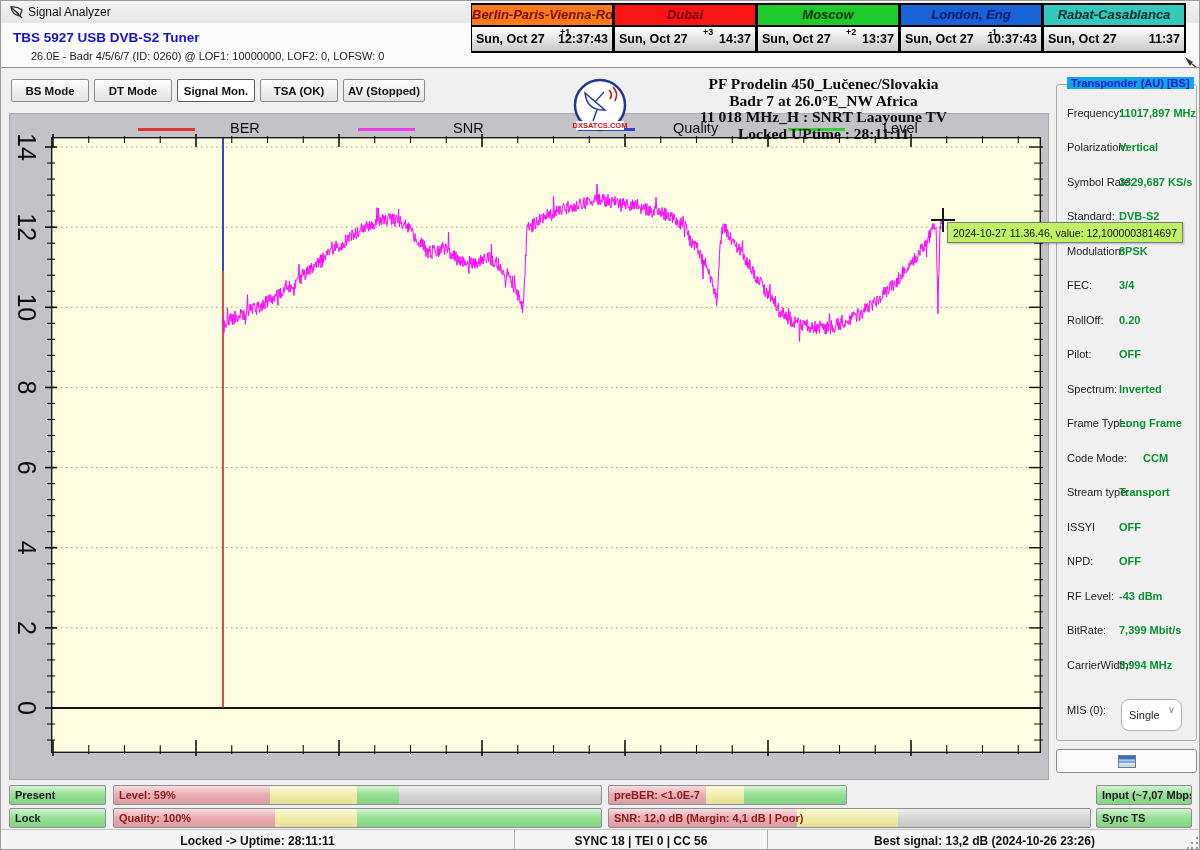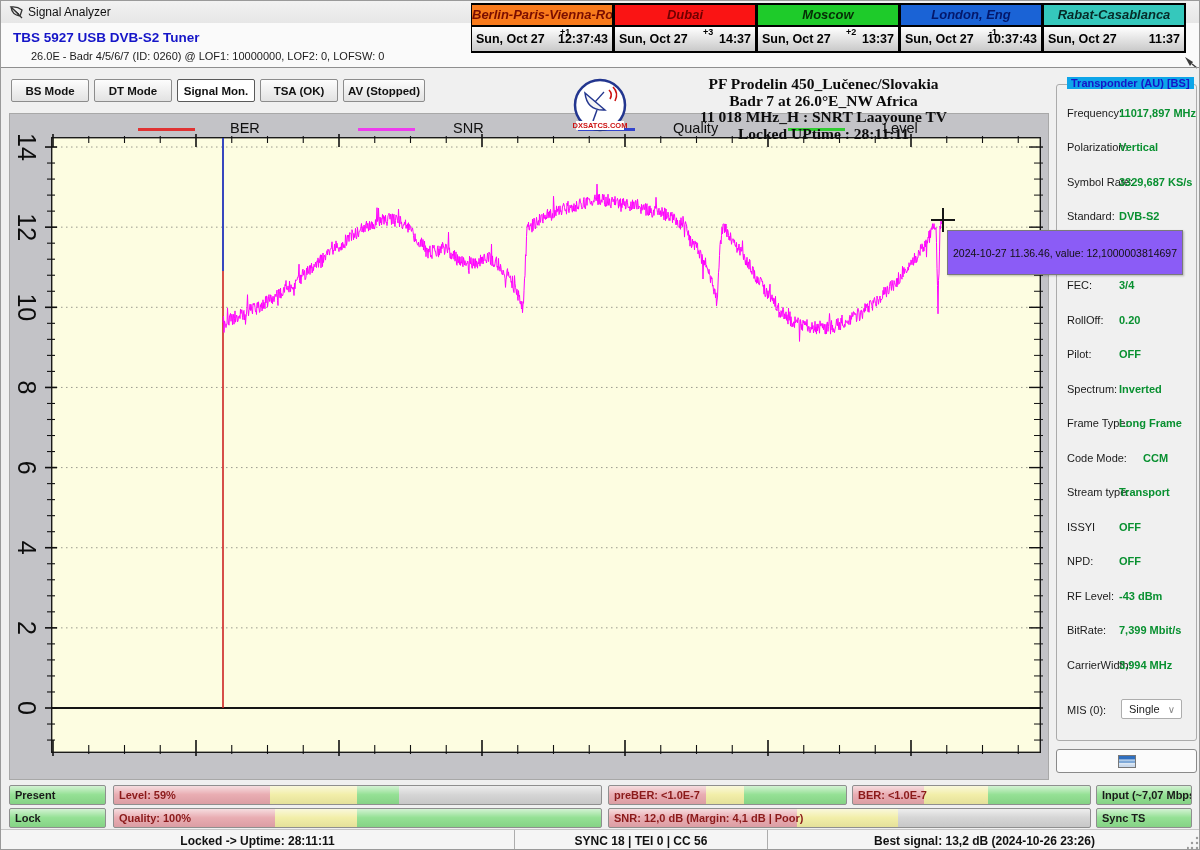--- a/index.html
+++ b/index.html
@@ -29,28 +29,28 @@
   
   #siteheader{left:600px;top:75px;width:445px;text-align:center;z-index:6;
      font-family:"Liberation Serif",serif;font-weight:bold;font-size:15.5px;color:#0c0c0c;line-height:16.5px;}
   
   #chartpanel{left:8px;top:112px;width:1040px;height:667px;background:#c3c3c7;border:1px solid #a8a8a8;box-sizing:border-box;}
   .leg-line{top:127px;width:57px;height:3px;}
   .leg-lab{top:119px;font-size:14.5px;color:#101010;}
   #plotwrap{left:50px;top:136px;width:990px;height:616px;}
   #plot-svg{overflow:visible;}
   
-  #tooltip{left:946px;top:229px;height:19px;background:#8b5cf6;border:1px solid #7a7a7a;z-index:50;
-      font-size:10.5px;color:#111;display:flex;align-items:center;padding:12px 5px;white-space:nowrap;box-shadow:1px 1px 2px rgba(0,0,0,.25);}
+  #tooltip{left:946px;top:221px;height:19px;background:#bef264;border:1px solid #7a7a7a;z-index:50;
+      font-size:10.5px;color:#111;display:flex;align-items:center;padding:0 5px;white-space:nowrap;box-shadow:1px 1px 2px rgba(0,0,0,.25);}
   
   #groupbox{left:1055px;top:83px;width:141px;height:657px;border:1px solid #ababab;border-radius:3px;box-sizing:border-box;}
   #grouptitle{left:1066px;top:76px;background:#0ea5e9;padding:0 4px;font-size:11px;font-weight:bold;color:#1515c8;z-index:2;}
   .trow-l{left:1066px;font-size:11px;color:#1a1a1a;}
   .trow-v{left:1118px;font-size:11px;font-weight:bold;color:#089030;}
-  #mis-select{left:1120px;top:698px;width:61px;height:20px;background:#fff;border:1px solid #adadad;border-radius:2px;
+  #mis-select{left:1120px;top:698px;width:61px;height:32px;background:#fff;border:1px solid #adadad;border-radius:8px;
       font-size:11px;color:#222;display:flex;align-items:center;padding-left:7px;box-sizing:border-box;}
   #mis-chev{position:absolute;right:6px;top:4px;color:#888;font-size:10px;}
   #panelbtn{left:1055px;top:748px;width:141px;height:24px;background:#fbfbfb;border:1px solid #8a8a8a;border-radius:3px;
       display:flex;align-items:center;justify-content:center;box-sizing:border-box;}
   
   .bar{height:20px;border:1px solid #8f8f8f;border-radius:2px;box-sizing:border-box;display:flex;align-items:center;overflow:hidden;}
   .bar span{font-size:11px;font-weight:bold;padding-left:5px;white-space:nowrap;}
   .row1{top:784px;} .row2{top:807px;}
   
   #statusbar{left:0;top:828px;width:1200px;height:22px;background:#f5f5f5;border-top:1px solid #c6c6c6;display:flex;box-sizing:border-box;}
@@ -374,23 +374,20 @@
 
   <div class="abs bar row1" style="left: 8px; width: 97px; background-image: linear-gradient(rgba(255, 255, 255, 0.62), rgba(255, 255, 255, 0.08) 48%, rgba(0, 0, 0, 0.05)), linear-gradient(to right, rgb(140, 222, 140) 0%, rgb(140, 222, 140) 100%);">
       <span style="color: rgb(26, 26, 26);">Present</span>
     </div>
   <div class="abs bar row1" style="left: 112px; width: 489px; background-image: linear-gradient(rgba(255, 255, 255, 0.62), rgba(255, 255, 255, 0.08) 48%, rgba(0, 0, 0, 0.05)), linear-gradient(to right, rgb(231, 166, 172) 0%, rgb(231, 166, 172) 32%, rgb(241, 237, 162) 32%, rgb(241, 237, 162) 50%, rgb(140, 222, 140) 50%, rgb(140, 222, 140) 58.5%, rgb(210, 210, 210) 58.5%, rgb(210, 210, 210) 100%);">
       <span style="color: rgb(139, 26, 26);">Level: 59%</span>
     </div>
   <div class="abs bar row1" style="left: 607px; width: 239px; background-image: linear-gradient(rgba(255, 255, 255, 0.62), rgba(255, 255, 255, 0.08) 48%, rgba(0, 0, 0, 0.05)), linear-gradient(to right, rgb(231, 166, 172) 0%, rgb(231, 166, 172) 41%, rgb(241, 237, 162) 41%, rgb(241, 237, 162) 57%, rgb(140, 222, 140) 57%, rgb(140, 222, 140) 100%);">
       <span style="color: rgb(139, 26, 26);">preBER: &lt;1.0E-7</span>
     </div>
-  <div class="abs bar row1" style="left: 851px; width: 239px; background-image: linear-gradient(rgba(255, 255, 255, 0.62), rgba(255, 255, 255, 0.08) 48%, rgba(0, 0, 0, 0.05)), linear-gradient(to right, rgb(231, 166, 172) 0%, rgb(231, 166, 172) 30%, rgb(241, 237, 162) 30%, rgb(241, 237, 162) 57%, rgb(140, 222, 140) 57%, rgb(140, 222, 140) 100%);">
-      <span style="color: rgb(139, 26, 26);">BER: &lt;1.0E-7</span>
-    </div>
   <div class="abs bar row1" style="left: 1095px; width: 96px; background-image: linear-gradient(rgba(255, 255, 255, 0.62), rgba(255, 255, 255, 0.08) 48%, rgba(0, 0, 0, 0.05)), linear-gradient(to right, rgb(140, 222, 140) 0%, rgb(140, 222, 140) 100%);">
       <span style="color: rgb(26, 26, 26);">Input (~7,07 Mbps)</span>
     </div>
 
   <div class="abs bar row2" style="left: 8px; width: 97px; background-image: linear-gradient(rgba(255, 255, 255, 0.62), rgba(255, 255, 255, 0.08) 48%, rgba(0, 0, 0, 0.05)), linear-gradient(to right, rgb(140, 222, 140) 0%, rgb(140, 222, 140) 100%);">
       <span style="color: rgb(26, 26, 26);">Lock</span>
     </div>
   <div class="abs bar row2" style="left: 112px; width: 489px; background-image: linear-gradient(rgba(255, 255, 255, 0.62), rgba(255, 255, 255, 0.08) 48%, rgba(0, 0, 0, 0.05)), linear-gradient(to right, rgb(231, 166, 172) 0%, rgb(231, 166, 172) 33%, rgb(241, 237, 162) 33%, rgb(241, 237, 162) 50%, rgb(140, 222, 140) 50%, rgb(140, 222, 140) 100%);">
       <span style="color: rgb(139, 26, 26);">Quality: 100%</span>
     </div>

